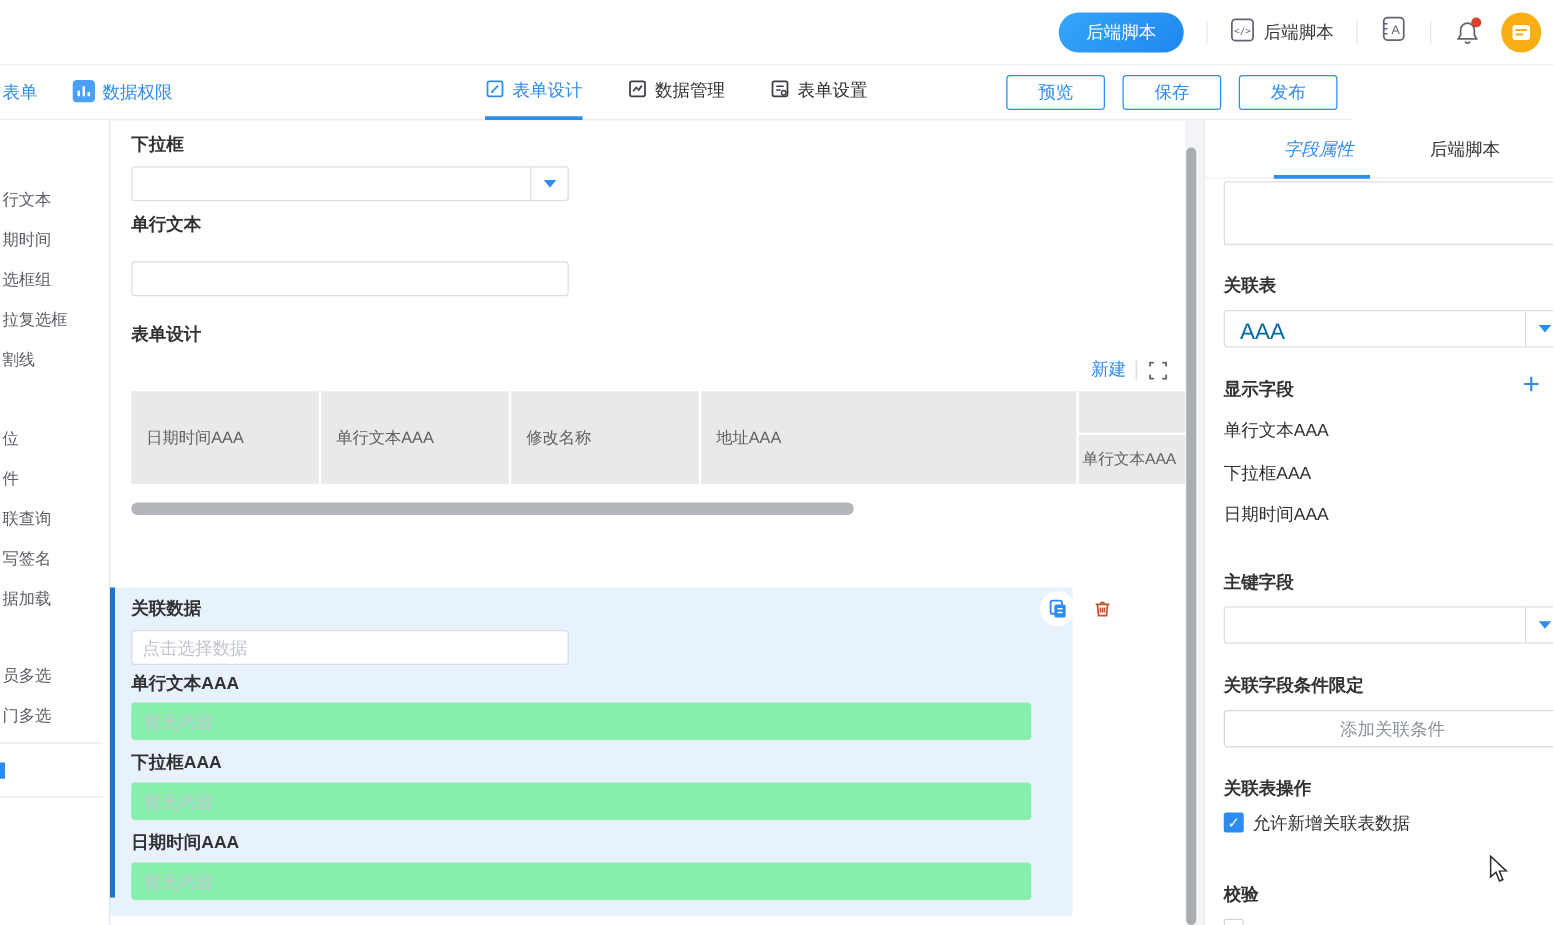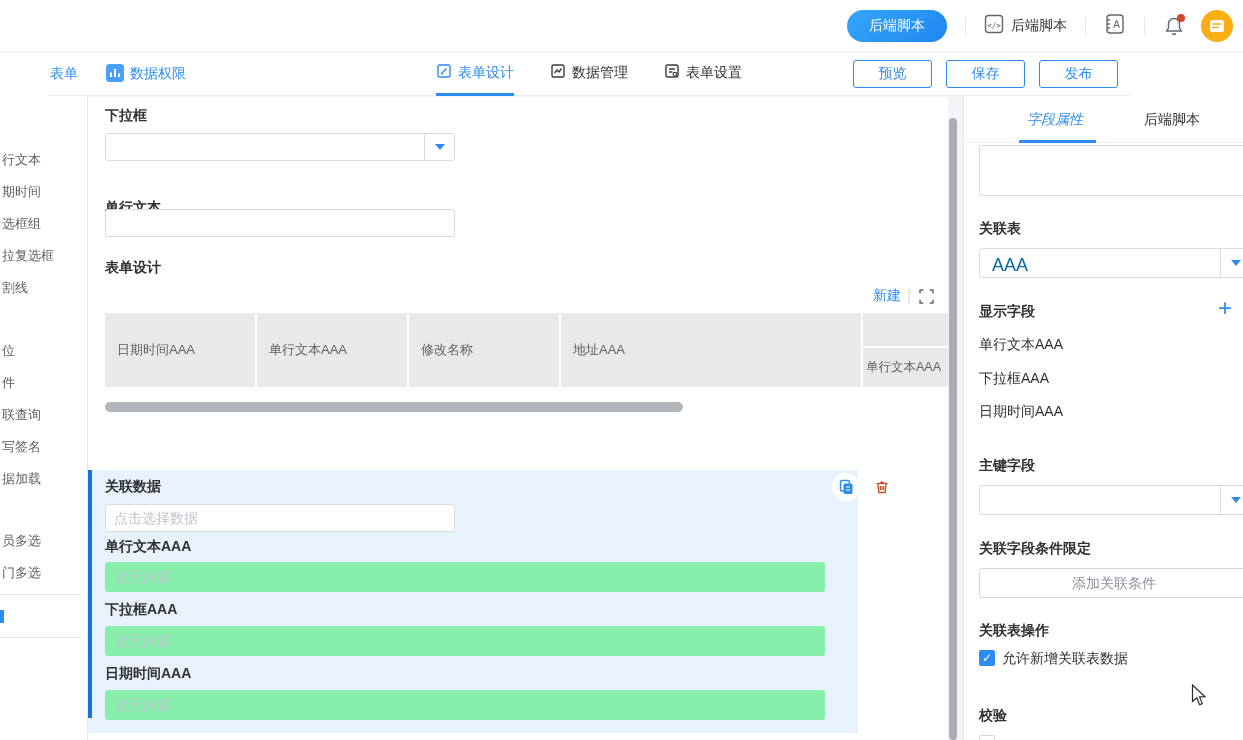--- a/index.html
+++ b/index.html
@@ -14,21 +14,21 @@
               background:linear-gradient(135deg,#36a6f9,#1e87f0); cursor:pointer; }
   .tb-divider { width:1px; height:18px; background:#e2e5e9; margin:0 18px; }
   .tb-item { display:flex; align-items:center; gap:7px; font-size:14px; color:#333; }
   .bell-wrap { position:relative; width:22px; height:22px; }
   .bell-dot { position:absolute; right:0; top:-1px; width:8px; height:8px; border-radius:50%; background:#d4452a; }
   .avatar { width:32px; height:32px; border-radius:50%; background:#f9ae13; display:flex; align-items:center;
             justify-content:center; margin-left:16px; }
 
   
   .toolbar { position:absolute; left:0; top:52px; width:1082px; height:44px; background:#fff;
-             border-bottom:1px solid #e9ecf0;margin-left:48px; }
+             border-bottom:1px solid #e9ecf0; }
   .tb-left { position:absolute; left:2px; top:0; height:44px; display:flex; align-items:center; gap:28px;
              color:#2d8cf0; font-size:14px; }
   .perm-item { display:flex; align-items:center; gap:6px; }
   .tabs { position:absolute; left:388px; top:0; height:44px; display:flex; gap:36px; }
   .tab { display:flex; align-items:center; gap:6px; font-size:14px; color:#303133; height:44px;
          border-bottom:3px solid transparent; cursor:pointer; }
   .tab.active { color:#2d8cf0; border-bottom-color:#2d8cf0; }
   .actions { position:absolute; right:12px; top:0; height:44px; display:flex; align-items:center; gap:14px; }
   .ghost-btn { width:79px; height:28px; background:#fff; border:1px solid #2d8cf0; color:#2d8cf0;
                border-radius:3px; font-size:14px; cursor:pointer; }
@@ -206,21 +206,21 @@
   <main class="canvas">
     <div class="card">
 
       <div class="fld-label" style="left:17px; top:10px">下拉框</div>
       <div class="select-box" style="left:17px; top:36px; width:350px">
         <div class="select-arrow">
             <span class="caret"></span>
           </div>
       </div>
 
-      <div class="fld-label" style="left:17px; top:102px">单行文本</div>
+      <div class="fld-label" style="left:17px; top:74px">单行文本</div>
       <input class="inp" style="left: 17px; top: 112px; width: 350px;">
 
       <div class="fld-label" style="left:17px; top:162px">表单设计</div>
       <span class="link-blue abs" style="left:785px; top:190px">新建</span>
       <span class="abs" style="left:819px; top:190px; color:#d9dde3">|</span>
       <span class="abs" style="left:831px; top:192px">
         <svg width="15" height="15" viewBox="0 0 14 14">
             <path d="M1 4V1h3 M10 1h3v3 M13 10v3h-3 M4 13H1v-3" fill="none" stroke="#5f6571" stroke-width="1.4"></path>
           </svg>
       </span>

